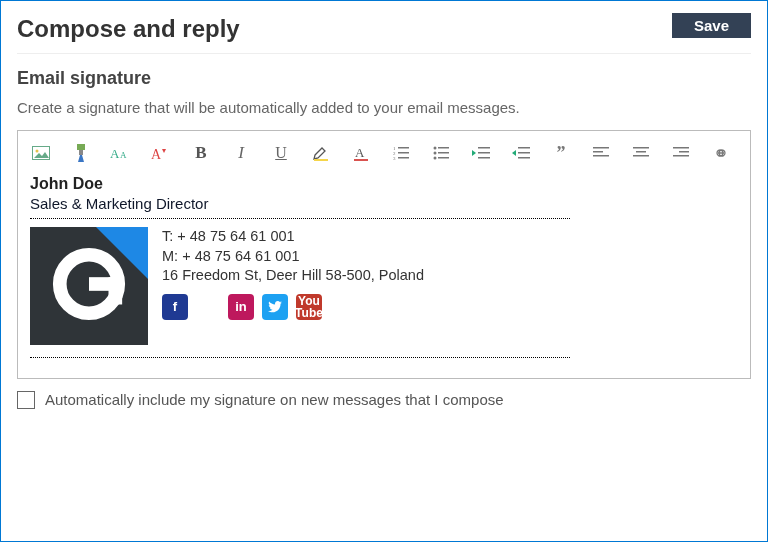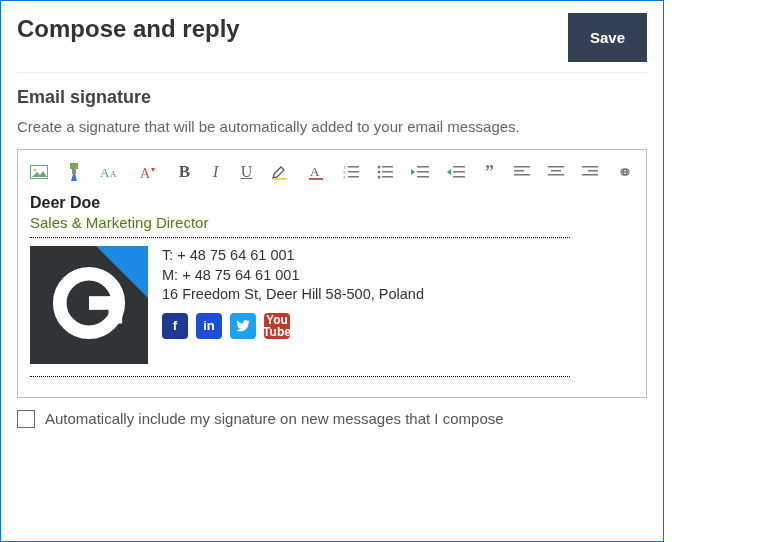--- a/index.html
+++ b/index.html
@@ -4,21 +4,21 @@
 <style>
   * { box-sizing: border-box; }
   body {
     margin: 0;
     font-family: "Segoe UI", Arial, sans-serif;
     font-size: 14px;
     color: #333;
     background: #fff;
   }
   .window {
-    width: 664px;
+    width: 768px;
     height: 542px;
     border: 1px solid #0078d4;
     padding: 12px 16px 8px 16px;
     position: relative;
   }
   .header-row {
     display: flex;
     align-items: flex-start;
     justify-content: space-between;
     padding-bottom: 10px;
@@ -30,21 +30,21 @@
     font-weight: 600;
     color: #333;
     margin: 2px 0 0 0;
   }
   .save-btn {
     background: #334155;
     color: #fff;
     border: none;
     font-size: 15px;
     font-weight: 600;
-    padding: 16px 22px;
+    padding: 4px 22px;
     cursor: pointer;
   }
   .section-title {
     font-size: 18px;
     font-weight: 600;
     color: #444;
     margin: 4px 0 10px 0;
   }
   .section-desc {
     color: #666;
@@ -72,42 +72,42 @@
     cursor: pointer;
     font-family: Georgia, "Times New Roman", serif;
   }
   .tb-btn svg { display:block; }
   .bold-b { font-family: Georgia, serif; font-weight:700; font-size:17px; color:#555;}
   .italic-i { font-family: Georgia, serif; font-style:italic; font-size:17px; color:#666;}
   .under-u { font-family: Georgia, serif; font-size:16px; color:#666; text-decoration: underline;}
   .quote-q { font-family: Georgia, serif; font-size:18px; color:#777; font-weight:700;}
   .sig-body { padding: 2px 2px 0 2px; }
   .sig-name { font-weight:700; font-size:16px; color:#222; }
-  .sig-role { color:#4d7c0f; font-size:15px; margin-top:2px; }
+  .sig-role { color:#0f172a; font-size:15px; margin-top:2px; }
   .dotted-hr { border:none; border-top:1px dotted #000; margin:6px 0 8px 0; width:540px; }
   .sig-row { display:flex; gap:14px; align-items:flex-start; }
   .logo-box {
     width:118px; height:118px; background:#2f3438; position:relative;
   }
   .logo-g { position:absolute; left:20px; top:18px; width:78px; height:78px; }
   .logo-tri {
     position:absolute; right:0; top:0; width:0; height:0;
     border-left: 52px solid transparent;
     border-top: 52px solid #1e88e5;
   }
   .contact { font-size:14.5px; color:#333; line-height:1.35; }
   .contact a { color:#1e88e5; text-decoration:underline; }
   .socials { display:flex; gap:8px; margin-top:8px; }
   .soc {
     width:26px; height:26px; border-radius:4px;
     display:inline-flex; align-items:center; justify-content:center;
     color:#fff; font-weight:700; font-size:13px; font-family:Arial,sans-serif;
   }
   .soc-fb { background:#1f3a93; }
-  .soc-in { background:#1d4ed8; }
+  .soc-in { background:#be185d;margin-left:32px; }
   .soc-tw { background:#1da1f2; }
   .soc-yt { background:#c0392b; font-size:12px; line-height:1; text-align:center; }
   .checks { margin-top:12px; }
   .check-row { display:flex; align-items:flex-start; gap:10px; margin:8px 0; }
   .chk {
     width:18px; height:18px; border:1.5px solid #666; background:#fff;
     display:inline-block; cursor:pointer;
   }
   .check-label { font-size:15px; color:#555; }
 </style>
@@ -227,21 +227,21 @@
           </svg>
       </span>
       <span class="tb-btn">
         <svg width="18" height="10" viewBox="0 0 18 10">
             <path d="M5 5 A3 3 0 1 1 5 5.01 M13 5 A3 3 0 1 0 13 5.01 M6 5 L12 5" fill="none" stroke="#777" stroke-width="1.3"></path>
           </svg>
       </span>
     </div>
 
     <div class="sig-body">
-      <div class="sig-name">Deer Doe</div>
+      <div class="sig-name">John Doe</div>
       <div class="sig-role">Sales &amp; Marketing Director</div>
       <hr class="dotted-hr">
       <div class="sig-row">
         <div class="logo-box">
           <svg class="logo-g" viewBox="0 0 80 80">
             <circle cx="40" cy="40" r="30" fill="none" stroke="#fff" stroke-width="14"></circle>
             <rect x="40" y="33" width="34" height="14" fill="#fff"></rect>
             <rect x="60" y="33" width="14" height="28" fill="#fff"></rect>
           </svg>
           <div class="logo-tri"></div>

